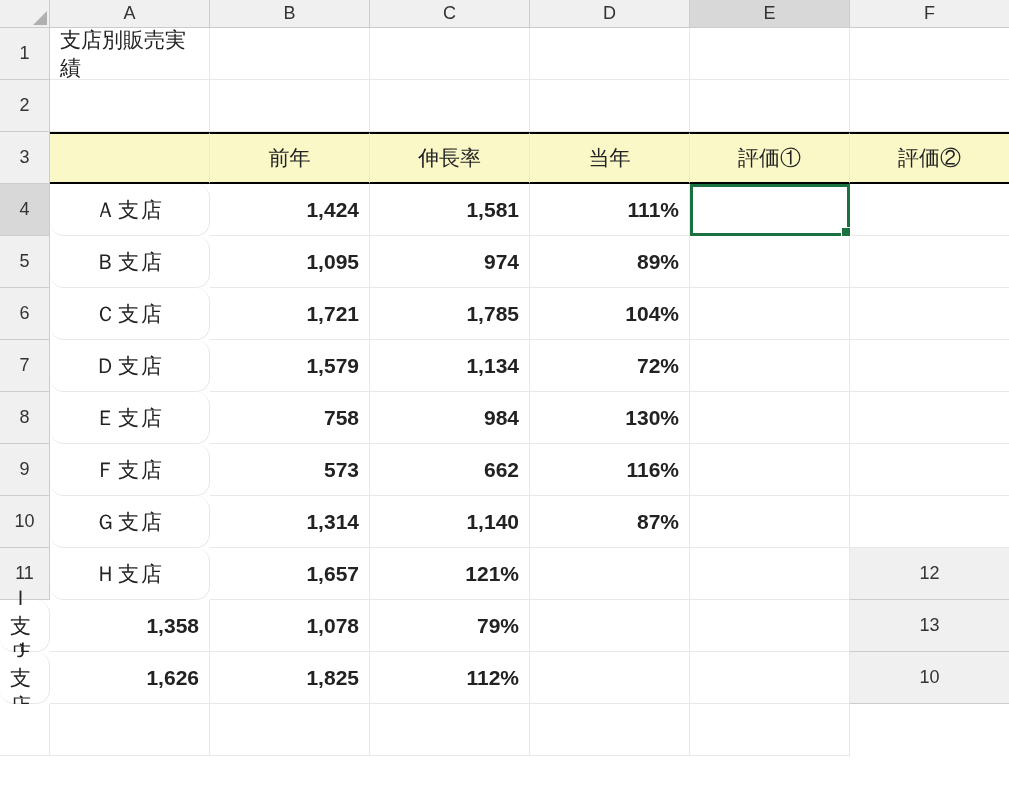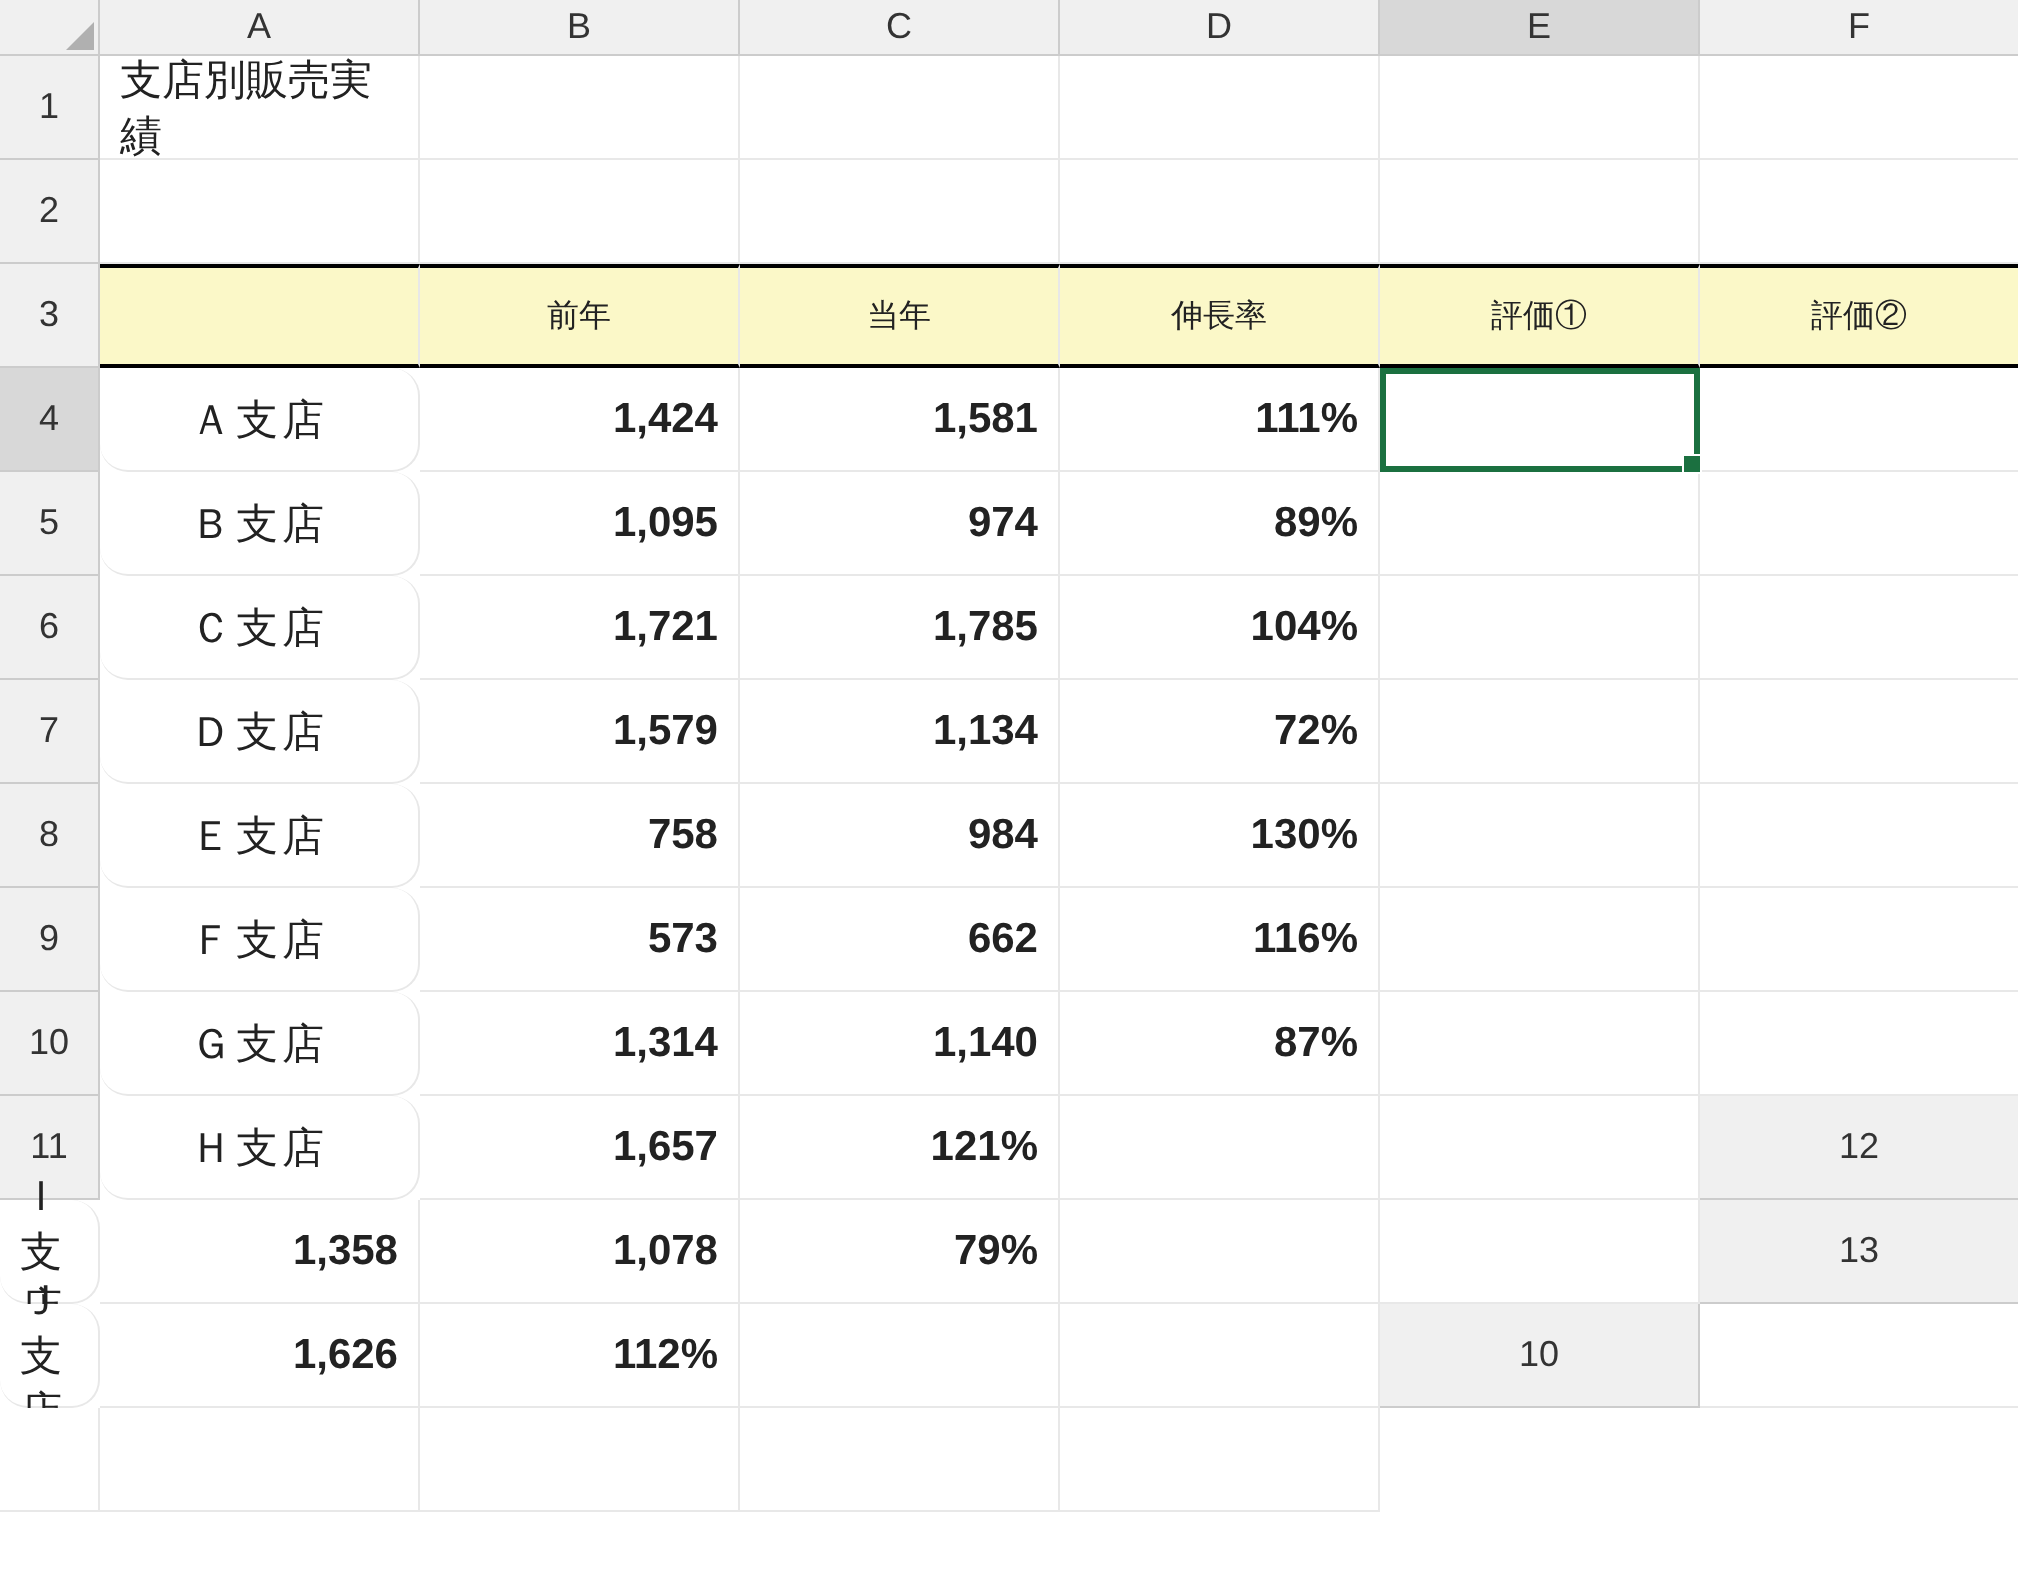--- a/index.html
+++ b/index.html
@@ -78,21 +78,21 @@
     }
     .cell.right {
       justify-content: flex-end;
       font-weight: bold;
     }
     .cell.header-row {
       background: #fbf8c8;
       border-top: 2px solid #000000;
       border-bottom: 2px solid #000000;
       justify-content: center;
-      font-size: 16px;
+      font-size: 21px;
     }
     .cell.selected {
       border: 3px solid #1b7040;
       position: relative;
     }
     .cell.selected::after {
       content: "";
       position: absolute;
       right: -4px;
       bottom: -4px;
@@ -133,22 +133,22 @@
   <div class="cell"></div>
   <div class="cell"></div>
   <div class="cell"></div>
   <div class="cell"></div>
   <div class="cell"></div>
   <div class="cell"></div>
 
   <div class="row-header">3</div>
   <div class="cell header-row"></div>
   <div class="cell header-row">前年</div>
+  <div class="cell header-row">伸長率</div>
   <div class="cell header-row">当年</div>
-  <div class="cell header-row">伸長率</div>
   <div class="cell header-row">評価①</div>
   <div class="cell header-row">評価②</div>
 
   <div class="row-header active">4</div>
   <div class="cell branch">Ａ支店</div>
   <div class="cell right">1,424</div>
   <div class="cell right">1,581</div>
   <div class="cell right">111%</div>
   <div class="cell selected"></div>
   <div class="cell"></div>
@@ -212,20 +212,21 @@
   <div class="cell branch">Ｉ支店</div>
   <div class="cell right">1,358</div>
   <div class="cell right">1,078</div>
   <div class="cell right">79%</div>
   <div class="cell"></div>
   <div class="cell"></div>
 
   <div class="row-header">13</div>
   <div class="cell branch">Ｊ支店</div>
   <div class="cell right">1,626</div>
+  <div class="cell right">1,825</div>
   <div class="cell right">112%</div>
   <div class="cell"></div>
   <div class="cell"></div>
 
   <div class="row-header">10</div>
   <div class="cell"></div>
   <div class="cell"></div>
   <div class="cell"></div>
   <div class="cell"></div>
   <div class="cell"></div>

